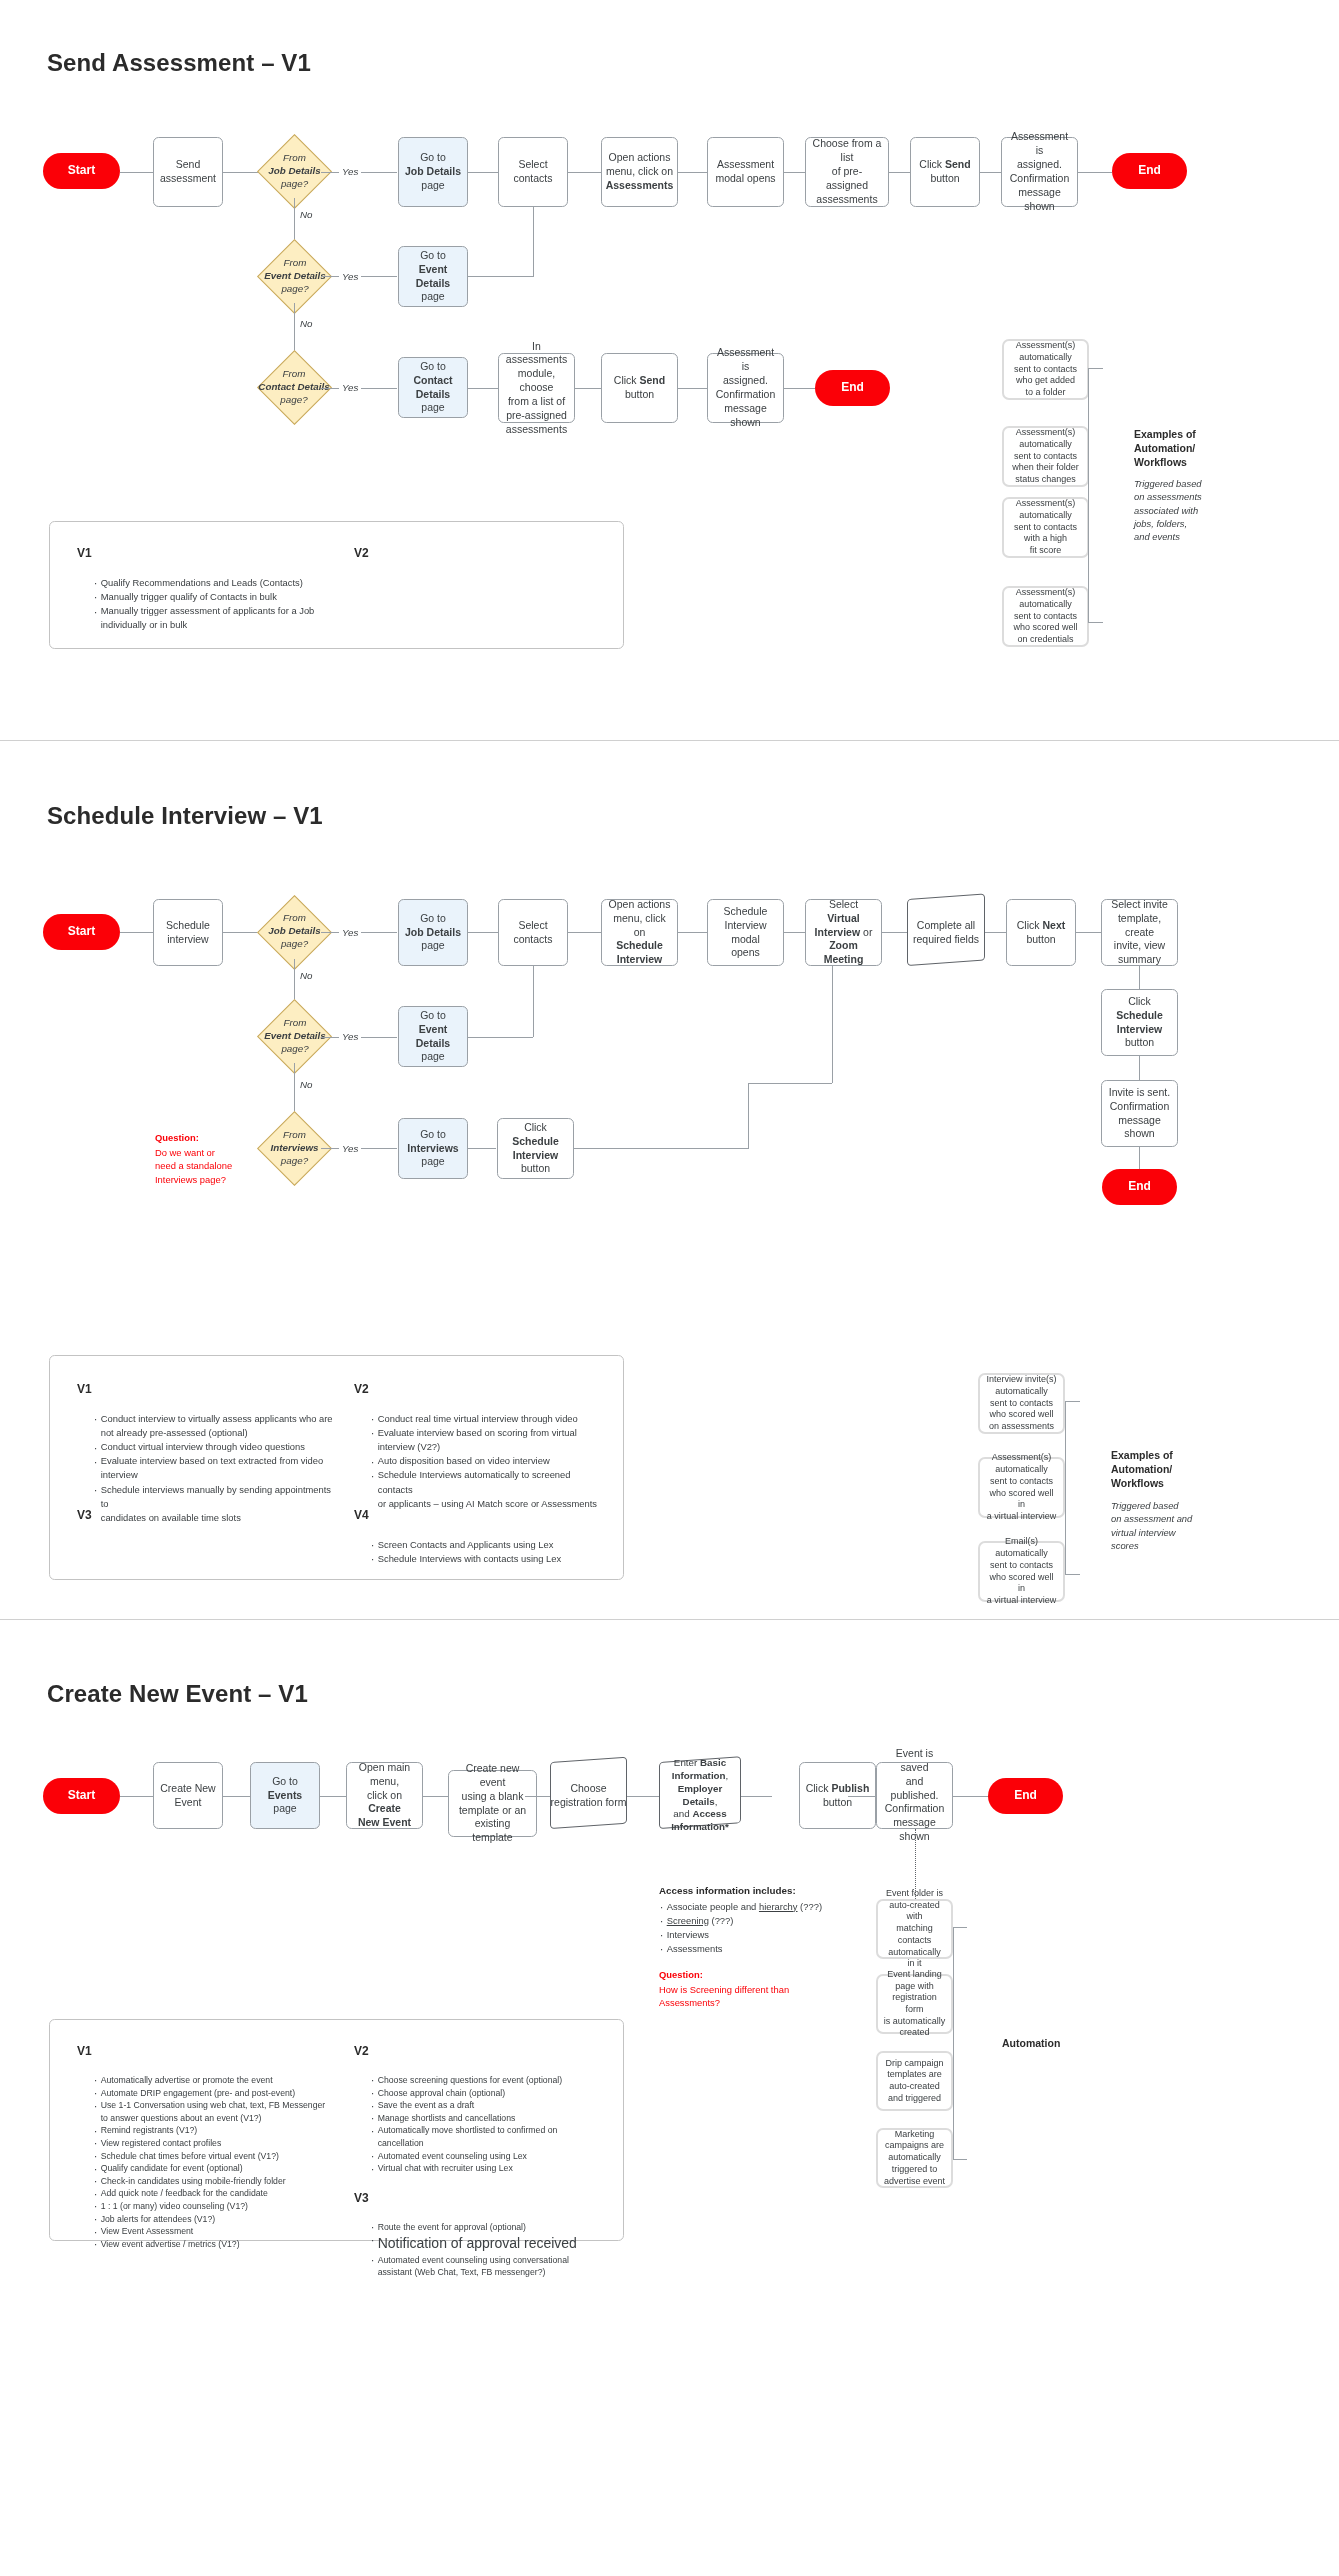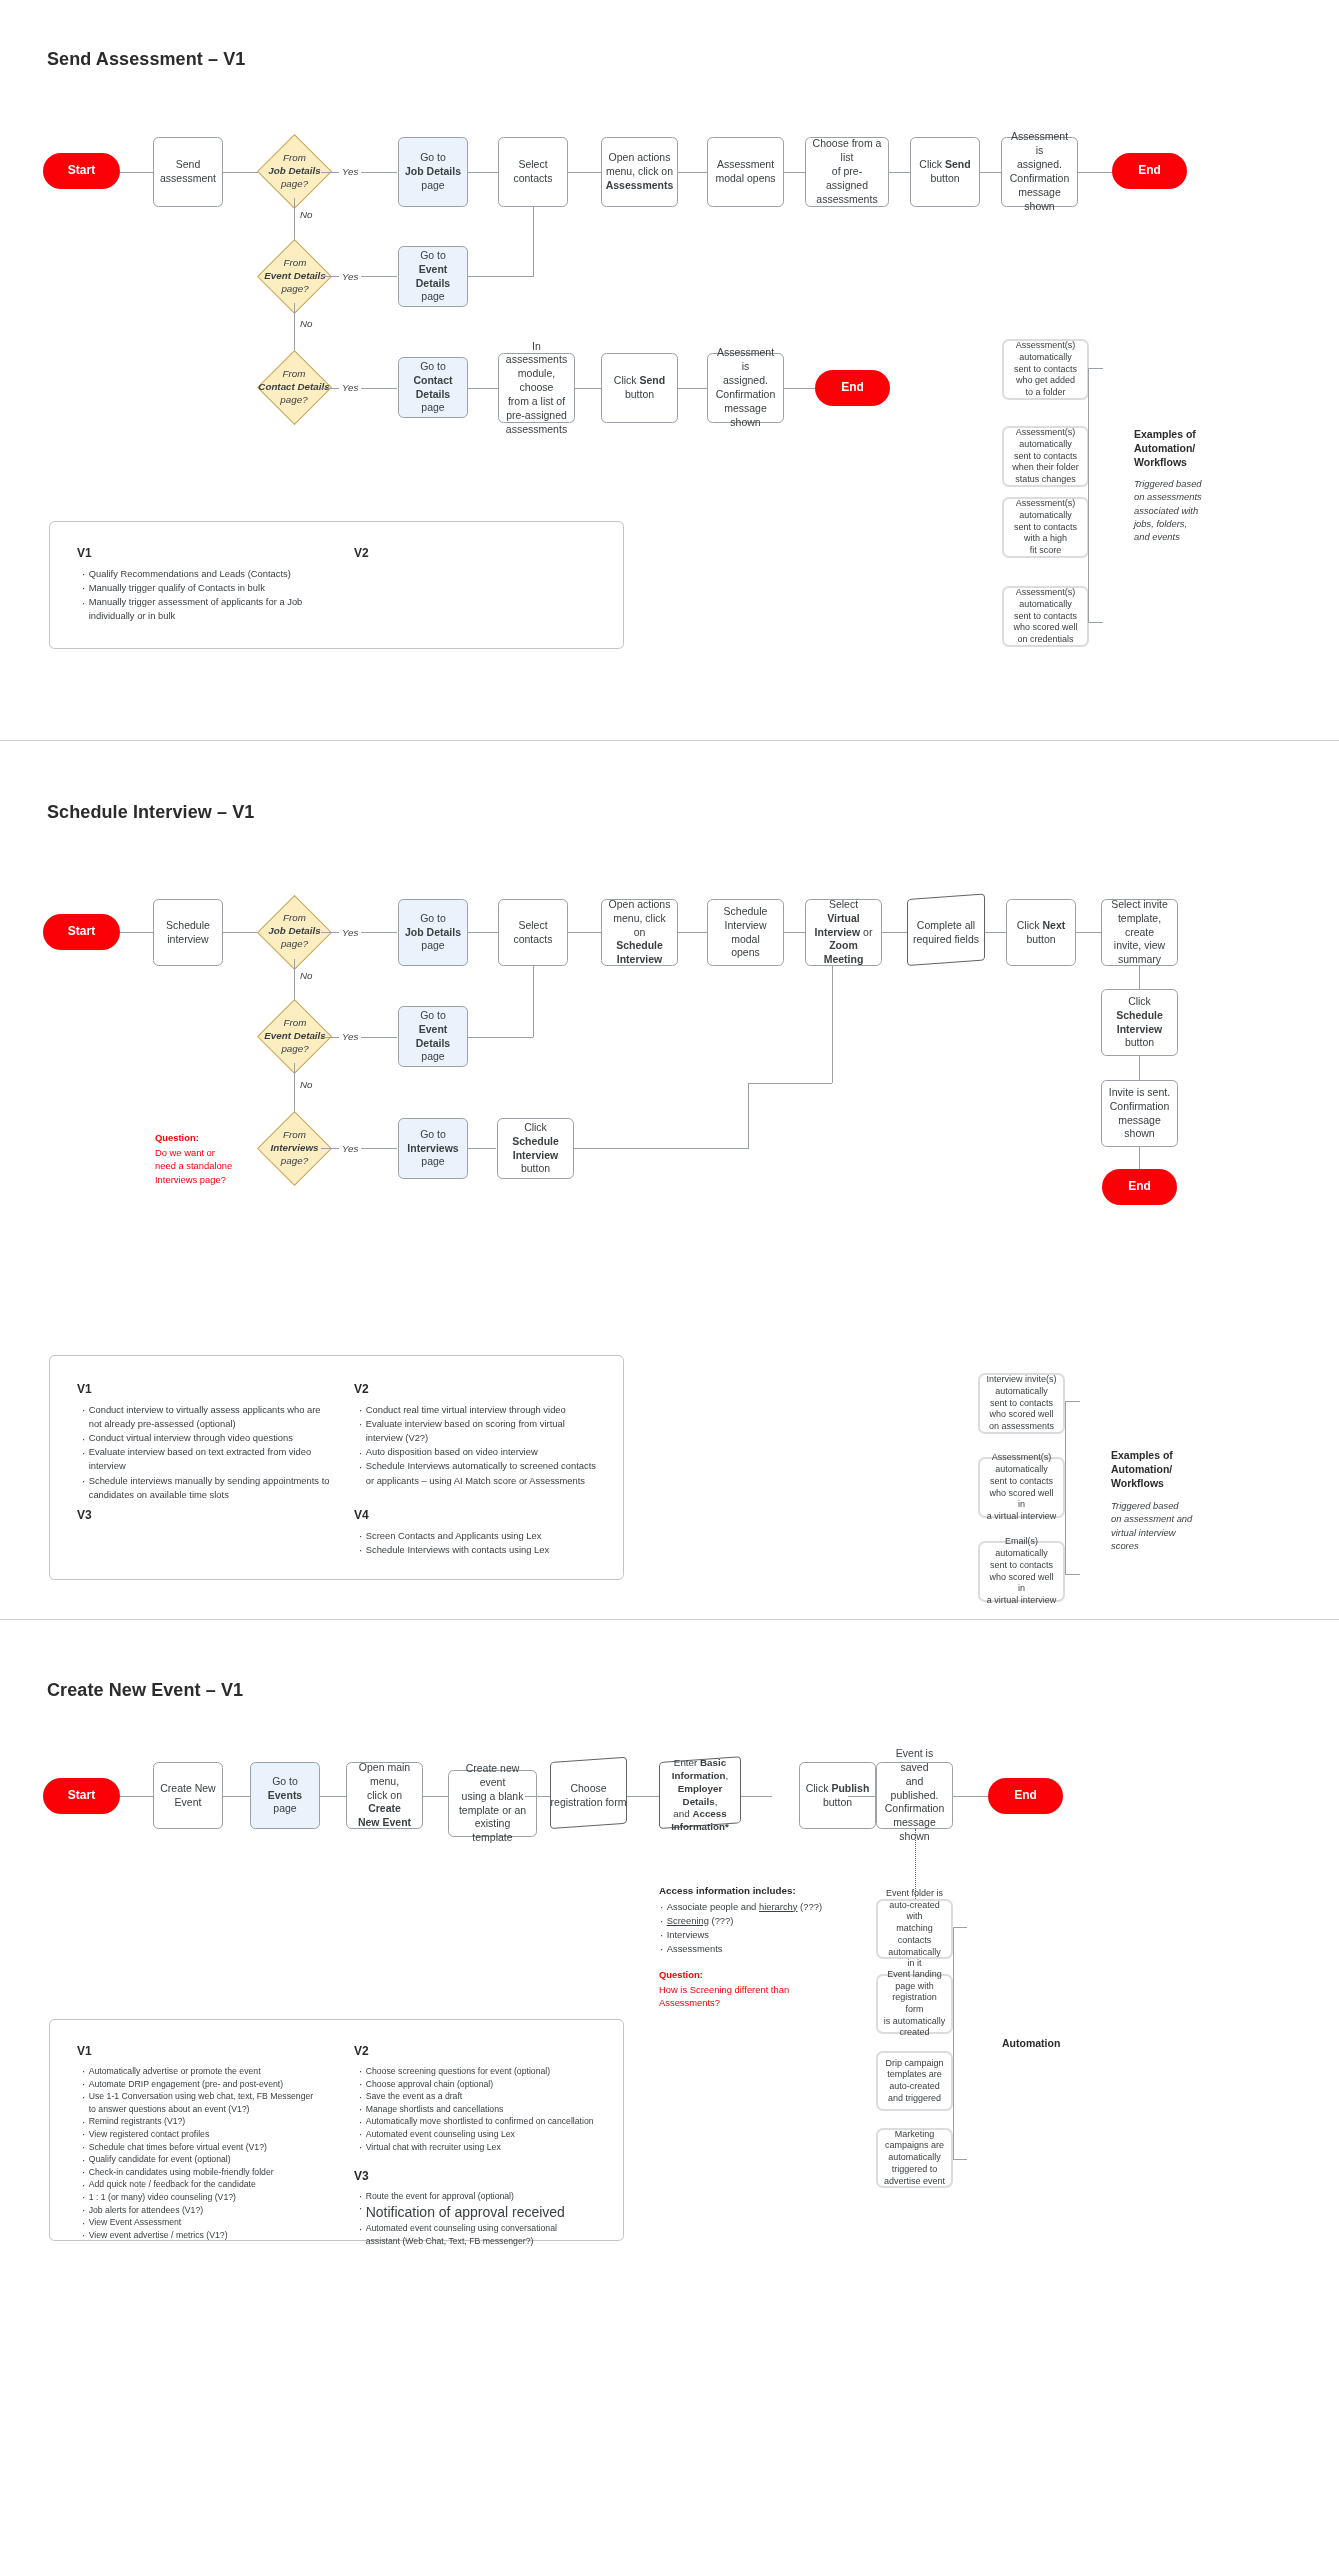--- a/index.html
+++ b/index.html
@@ -8,21 +8,21 @@
     width:1340px; height:2576px;
     background:#ffffff;
     font-family:"Liberation Sans", sans-serif;
     color:#3c4043;
     position:relative;
     overflow:hidden;
   }
   .section { position:relative; width:1340px; }
   .divider { border-top:0.7px solid #d0d0d0; width:1340px; }
   .sec-title {
-    font-size:18px; font-weight:bold; color:#2b2b2b;
+    font-size:24px; font-weight:bold; color:#2b2b2b;
     position:absolute; left:47px; letter-spacing:0.1px;
   }
 
   
   .node {
     position:absolute;
     border:0.7px solid #9aa0a6;
     border-radius:5.6px;
     background:#ffffff;
     display:flex; align-items:center; justify-content:center;
@@ -82,21 +82,21 @@
   }
   .bracket.left {
     border:0.7px solid #9aa0a6; border-right:none;
   }
   .notes-box {
     position:absolute; border:0.7px solid #c3c3c3; border-radius:5.6px;
     background:#ffffff;
   }
   .nb-col { position:absolute; }
   .nb-h { font-size:12px; font-weight:bold; color:#2b2b2b; margin:0 0 7px 0; }
-  .nb-list { margin:4px; padding:0; list-style:none; }
+  .nb-list { margin:16px; padding:0; list-style:none; }
   .nb-list li {
     font-size:9.4px; line-height:1.5; color:#3c4043;
     padding-left:7.7px; position:relative;
   }
   .nb-list li:before {
     content:"\00B7"; position:absolute; left:0.7px; top:-0.7px; font-size:11px;
   }
   .auto-head { position:absolute; font-size:10.5px; font-weight:bold;
                line-height:1.35; color:#2b2b2b; white-space:pre-line; }
   .auto-sub { position:absolute; font-size:9.4px; font-style:italic;

